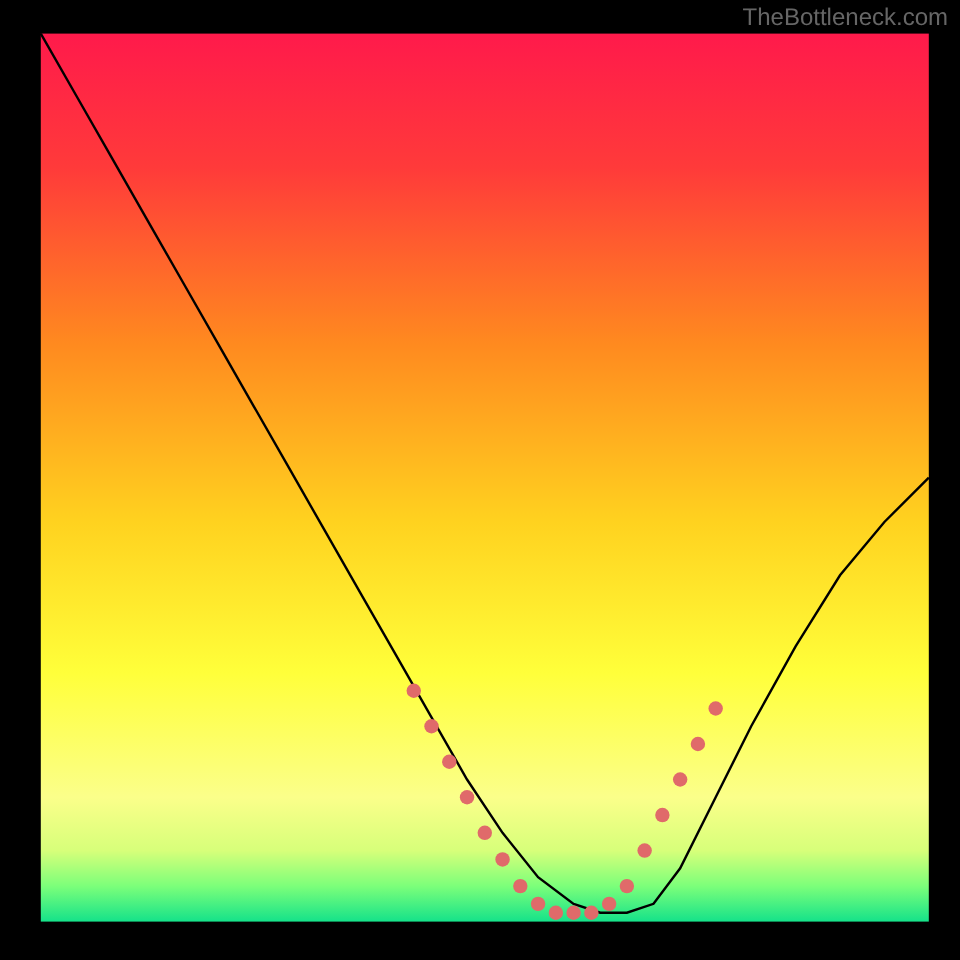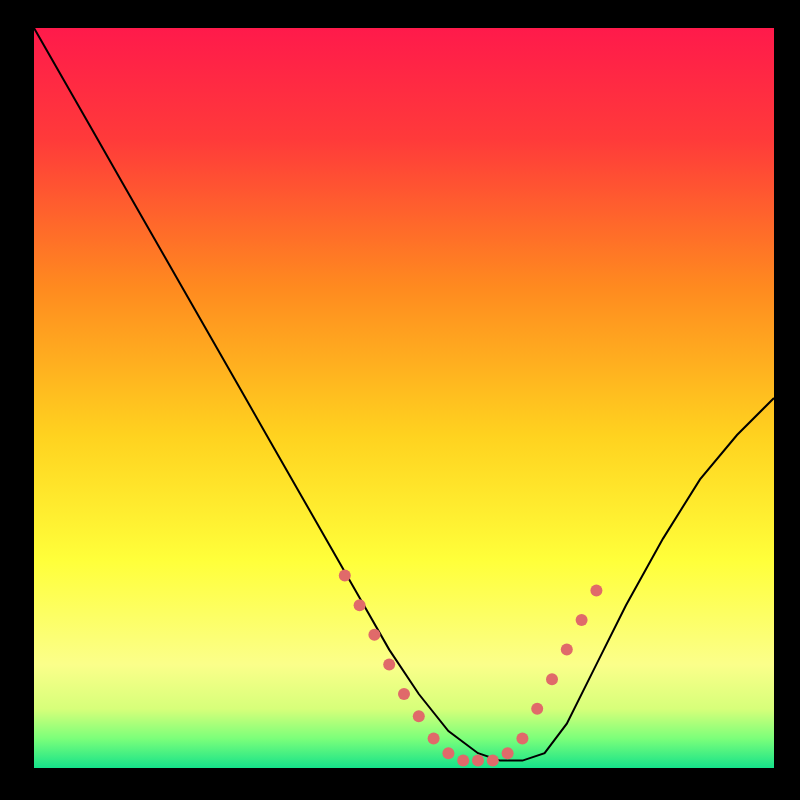--- a/index.html
+++ b/index.html
@@ -28,20 +28,21 @@
     position: absolute;
     left: 0;
     top: 0;
   }
 </style>
 </head>
 <body>
 
 <div class="stage">
 
+  <div class="attribution">TheBottleneck.com</div>
 
   <svg id="chart-svg" class="chart-svg" width="800" height="800" viewBox="0 0 800 800">
     <defs>
       <linearGradient id="bg-grad" x1="0" y1="0" x2="0" y2="1">
           <stop offset="0%" stop-color="#ff1a4b"></stop>
           <stop offset="15%" stop-color="#ff3a3a"></stop>
           <stop offset="35%" stop-color="#ff8a1f"></stop>
           <stop offset="55.00000000000001%" stop-color="#ffd21f"></stop>
           <stop offset="72%" stop-color="#ffff3a"></stop>
           <stop offset="86%" stop-color="#fbff8a"></stop>

